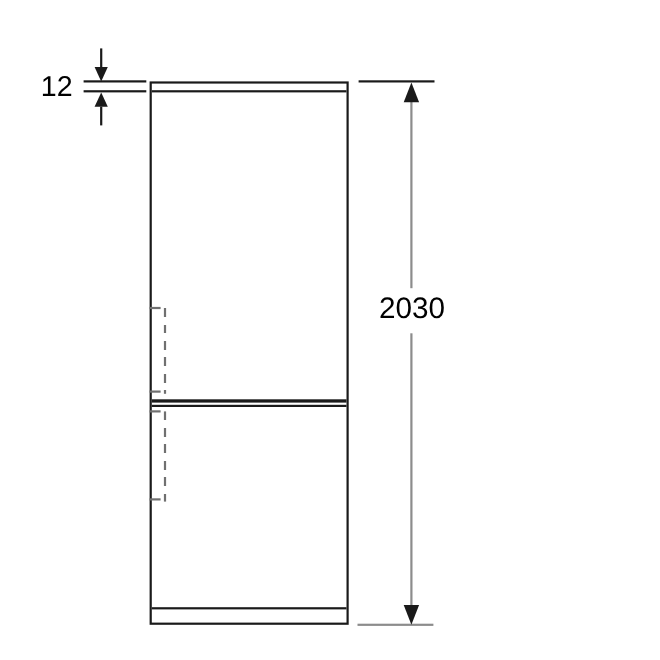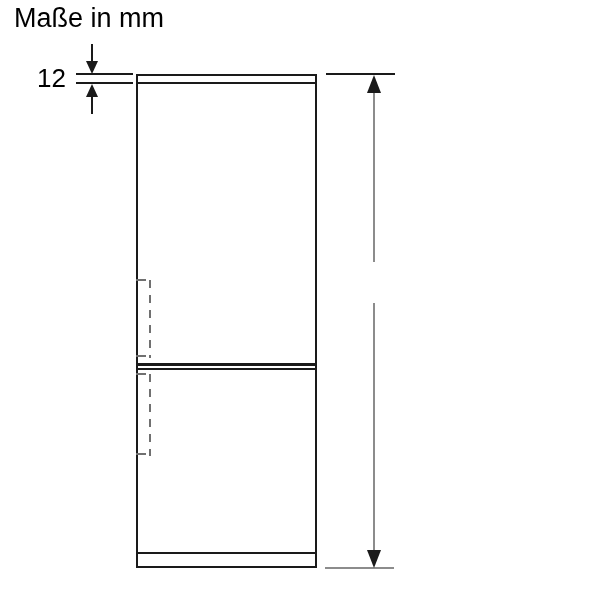--- a/index.html
+++ b/index.html
@@ -52,21 +52,20 @@
   .height-shaft-2{top:303px;height:250px;}
   .arrow-height-up{left:367px;top:75px;border-left:7px solid transparent;border-right:7px solid transparent;border-bottom:18px solid var(--outline);}
   .arrow-height-down{left:367px;top:550px;border-left:7px solid transparent;border-right:7px solid transparent;border-top:18px solid var(--outline);}
   .label-2030{left:334px;top:266px;width:81px;text-align:center;font-size:27px;line-height:1.1;}
 </style>
 </head>
 <body>
 
 <div class="canvas">
 
-  <div class="abs title">Maße in mm</div>
 
   <div class="abs fridge-outline"></div>
   <div class="abs hline top-panel-line"></div>
   <div class="abs hline divider-a"></div>
   <div class="abs hline divider-b"></div>
   <div class="abs hline plinth-line"></div>
 
   <div class="abs dash-tick tick-1"></div>
   <div class="abs vdash vdash-upper"></div>
   <div class="abs dash-tick tick-2"></div>
@@ -82,14 +81,15 @@
   <div class="abs shaft shaft-below"></div>
   <div class="abs tri arrow12-up"></div>
   <div class="abs label-12">12</div>
 
   <div class="abs ext-top"></div>
   <div class="abs ext-bottom"></div>
   <div class="abs height-shaft height-shaft-1"></div>
   <div class="abs height-shaft height-shaft-2"></div>
   <div class="abs tri arrow-height-up"></div>
   <div class="abs tri arrow-height-down"></div>
+  <div class="abs label-2030">2030</div>
 
 </div>
 
 </body></html>

